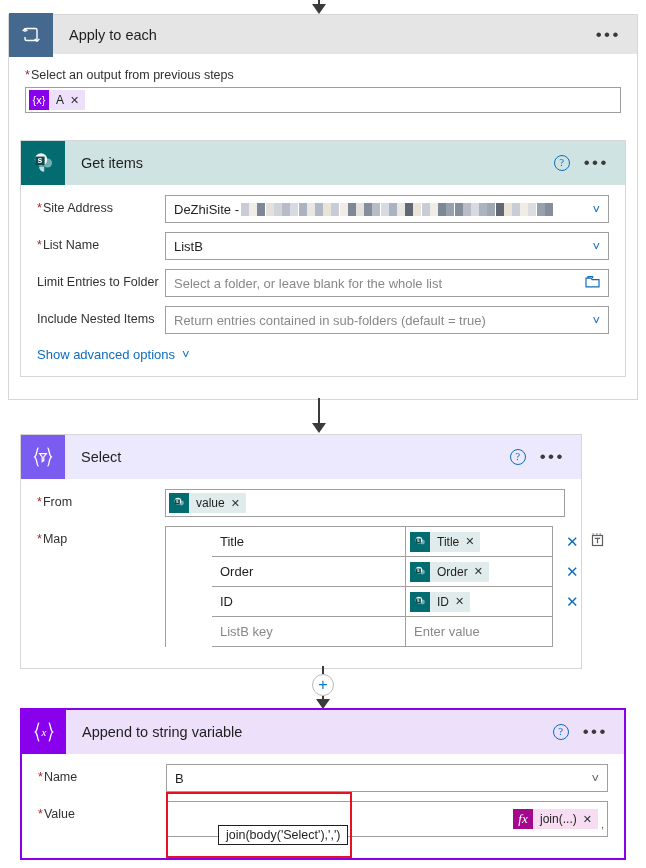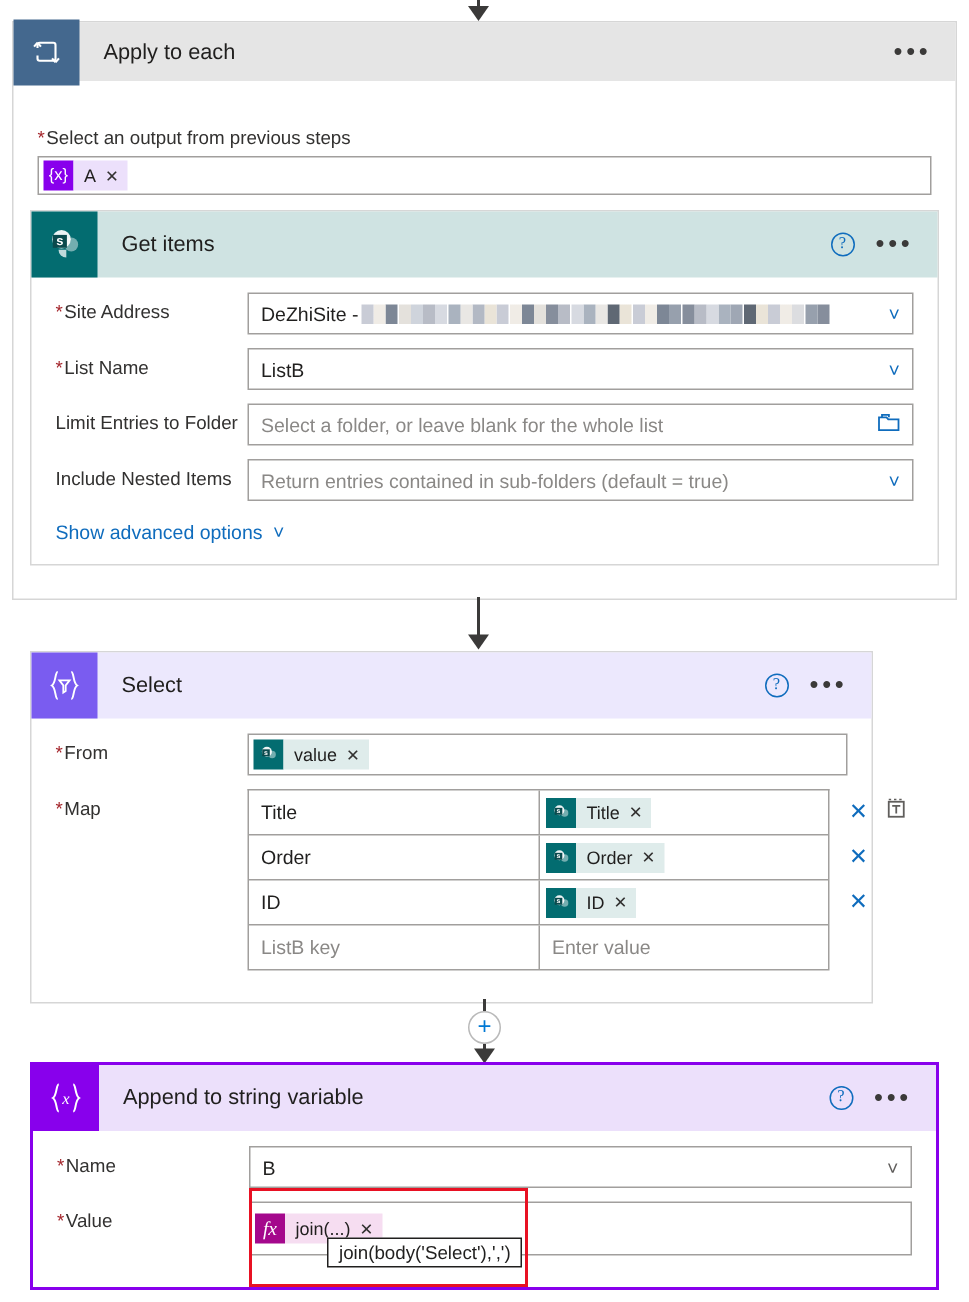--- a/index.html
+++ b/index.html
@@ -46,21 +46,21 @@
   .scope-title { font-size: 14.5px; color: #201f1e; margin-left: 16px; flex: 1; }
   .hdr-actions { display: flex; align-items: center; gap: 14px; margin-right: 16px; }
   .help-icon {
     width: 16px; height: 16px; border-radius: 50%; border: 1.4px solid #0f6cbd;
     color: #0f6cbd; font-size: 11px; line-height: 13px; text-align: center;
     font-family: "Liberation Serif", serif;
   }
   .dots { color: #3b3a39; font-size: 17px; letter-spacing: 2.5px; line-height: 8px; }
 
   .scope-body { padding: 14px 16px 0 16px; }
-  .field-label { font-size: 12.5px; color: #323130; margin-bottom: 5px; margin-top: 17px; }
+  .field-label { font-size: 12.5px; color: #323130; margin-bottom: 5px; }
   .req { color: #a4262c; margin-right: 1px; }
   .token-input {
     height: 26px; border: 1px solid #a19f9d; background: #fff;
     display: flex; align-items: center; padding: 0 3px;
   }
 
   
   .chip { display: inline-flex; align-items: center; height: 20px; font-size: 12px; }
   .chip-ico {
     width: 20px; height: 20px; display: flex; align-items: center; justify-content: center;
@@ -108,21 +108,21 @@
   #card-getitems .card-header { background: #cfe3e2; }
   #card-getitems .card-ico { background: #036c70; }
 
   
   #card-select { left: 20px; top: 434px; width: 562px; }
   #card-select .card-header { background: #ece8fd; }
   #card-select .card-ico { background: #7a5cf0; }
 
   .map-grid { flex: 1; display: flex; }
   .map-table { flex: none; width: 388px; border: 1px solid #a19f9d; border-bottom: none; }
-  .map-row { display: flex; height: 30px; border-bottom: 1px solid #a19f9d; }
+  .map-row { display: flex; height: 30px; border-bottom: 1px solid #a19f9d; margin-left: 46px; }
   .map-key {
     width: 194px; border-right: 1px solid #a19f9d; display: flex; align-items: center;
     padding: 0 8px; font-size: 13px; color: #201f1e;
   }
   .map-val { flex: 1; display: flex; align-items: center; padding: 0 4px; }
   .ph-txt { color: #8a8886; font-size: 13px; }
   .map-actions { display: flex; flex-direction: column; padding-left: 13px; }
   .map-act-row { height: 30px; display: flex; align-items: center; gap: 11px; }
   .x-ico { color: #0f6cbd; font-size: 15px; line-height: 1; }
 
@@ -429,21 +429,21 @@
         <div class="ctrl">
           <span class="val">B</span>
           <span class="chev" style="color:#605e5c;">˅</span>
         </div>
       </div>
 
       <div class="row">
         <div class="row-label">
           <span class="req">*</span><span>Value</span>
         </div>
-        <div class="ctrl" style="padding:4px 3px; height:36px;">
+        <div class="ctrl" style="padding:4px 3px; height:36px;justify-content:flex-end;">
           <span class="chip chip-fx">
             <span class="chip-ico">fx</span>
             <span class="chip-body">
               <span>join(...)</span>
               <span class="chip-x">✕</span>
             </span>
           </span>
           <span class="trail-comma">,</span>
         </div>
       </div>

